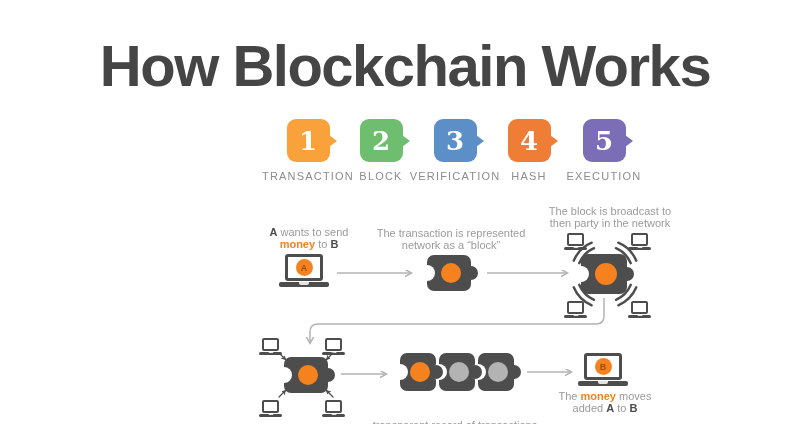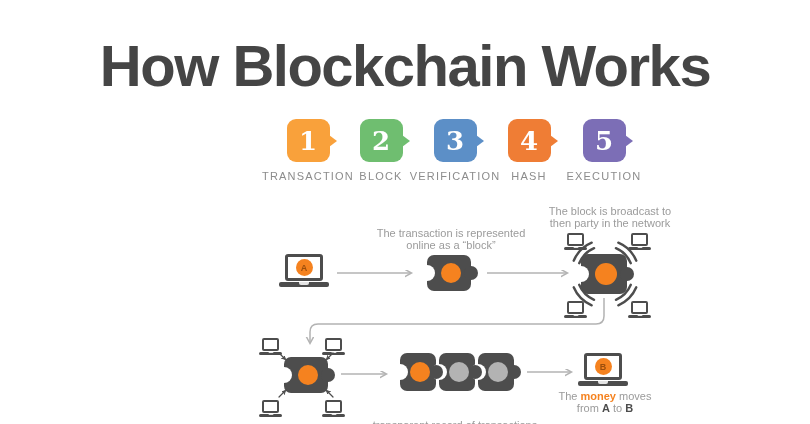--- a/index.html
+++ b/index.html
@@ -82,23 +82,27 @@
     </div>
     <div class="step-label">HASH</div>
   </div>
   <div class="step" style="left:501px; top:119px;">
     <div class="step-sq s5">
       <span class="step-num">5</span>
     </div>
     <div class="step-label">EXECUTION</div>
   </div>
 
+  <div class="cap" style="left:196px; top:227px; width:140px;">
+    <span class="b">A</span><span> wants to send</span><br>
+    <span class="o">money</span><span> to </span><span class="b">B</span>
+  </div>
   <div class="cap" style="left:323px; top:228px; width:170px;">
     <span>The transaction is represented</span><br>
-    <span>online as a “block”</span>
+    <span>network as a “block”</span>
   </div>
   <div class="cap" style="left:497px; top:206px; width:140px;">
     <span>The block is broadcast to</span><br>
     <span>then party in the network</span>
   </div>
 
   <div class="laptop" style="left:236px; top:254px;">
     <div class="screen">
       <div class="badge">A</div>
     </div>
@@ -178,21 +182,21 @@
     <div class="base"></div>
   </div>
 
   <div class="cap" style="left:322px; top:397px; width:180px;">
     <br>
     <br>
     <span>transparent record of transactions</span>
   </div>
   <div class="cap" style="left:500px; top:391px; width:124px;">
     <span>The </span><span class="o">money</span><span> moves</span><br>
-    <span>from </span><span class="b">A</span><span> to </span><span class="b">B</span>
+    <span>added </span><span class="b">A</span><span> to </span><span class="b">B</span>
   </div>
 
   <svg class="overlay" width="810" height="424" viewBox="0 0 810 424">
     <defs>
       <marker id="chev" markerWidth="10" markerHeight="10" refX="6" refY="3.5" orient="auto" markerUnits="userSpaceOnUse">
         <path d="M0,0 L6.5,3.5 L0,7" fill="none" stroke="#B3B3B3" stroke-width="1.5" stroke-linecap="round"></path>
       </marker>
       <marker id="chevD" markerWidth="8" markerHeight="8" refX="3.5" refY="2" orient="auto" markerUnits="userSpaceOnUse">
         <path d="M0,0 L4,2 L0,4" fill="none" stroke="#4D4D4D" stroke-width="1.2" stroke-linecap="round"></path>
       </marker>

